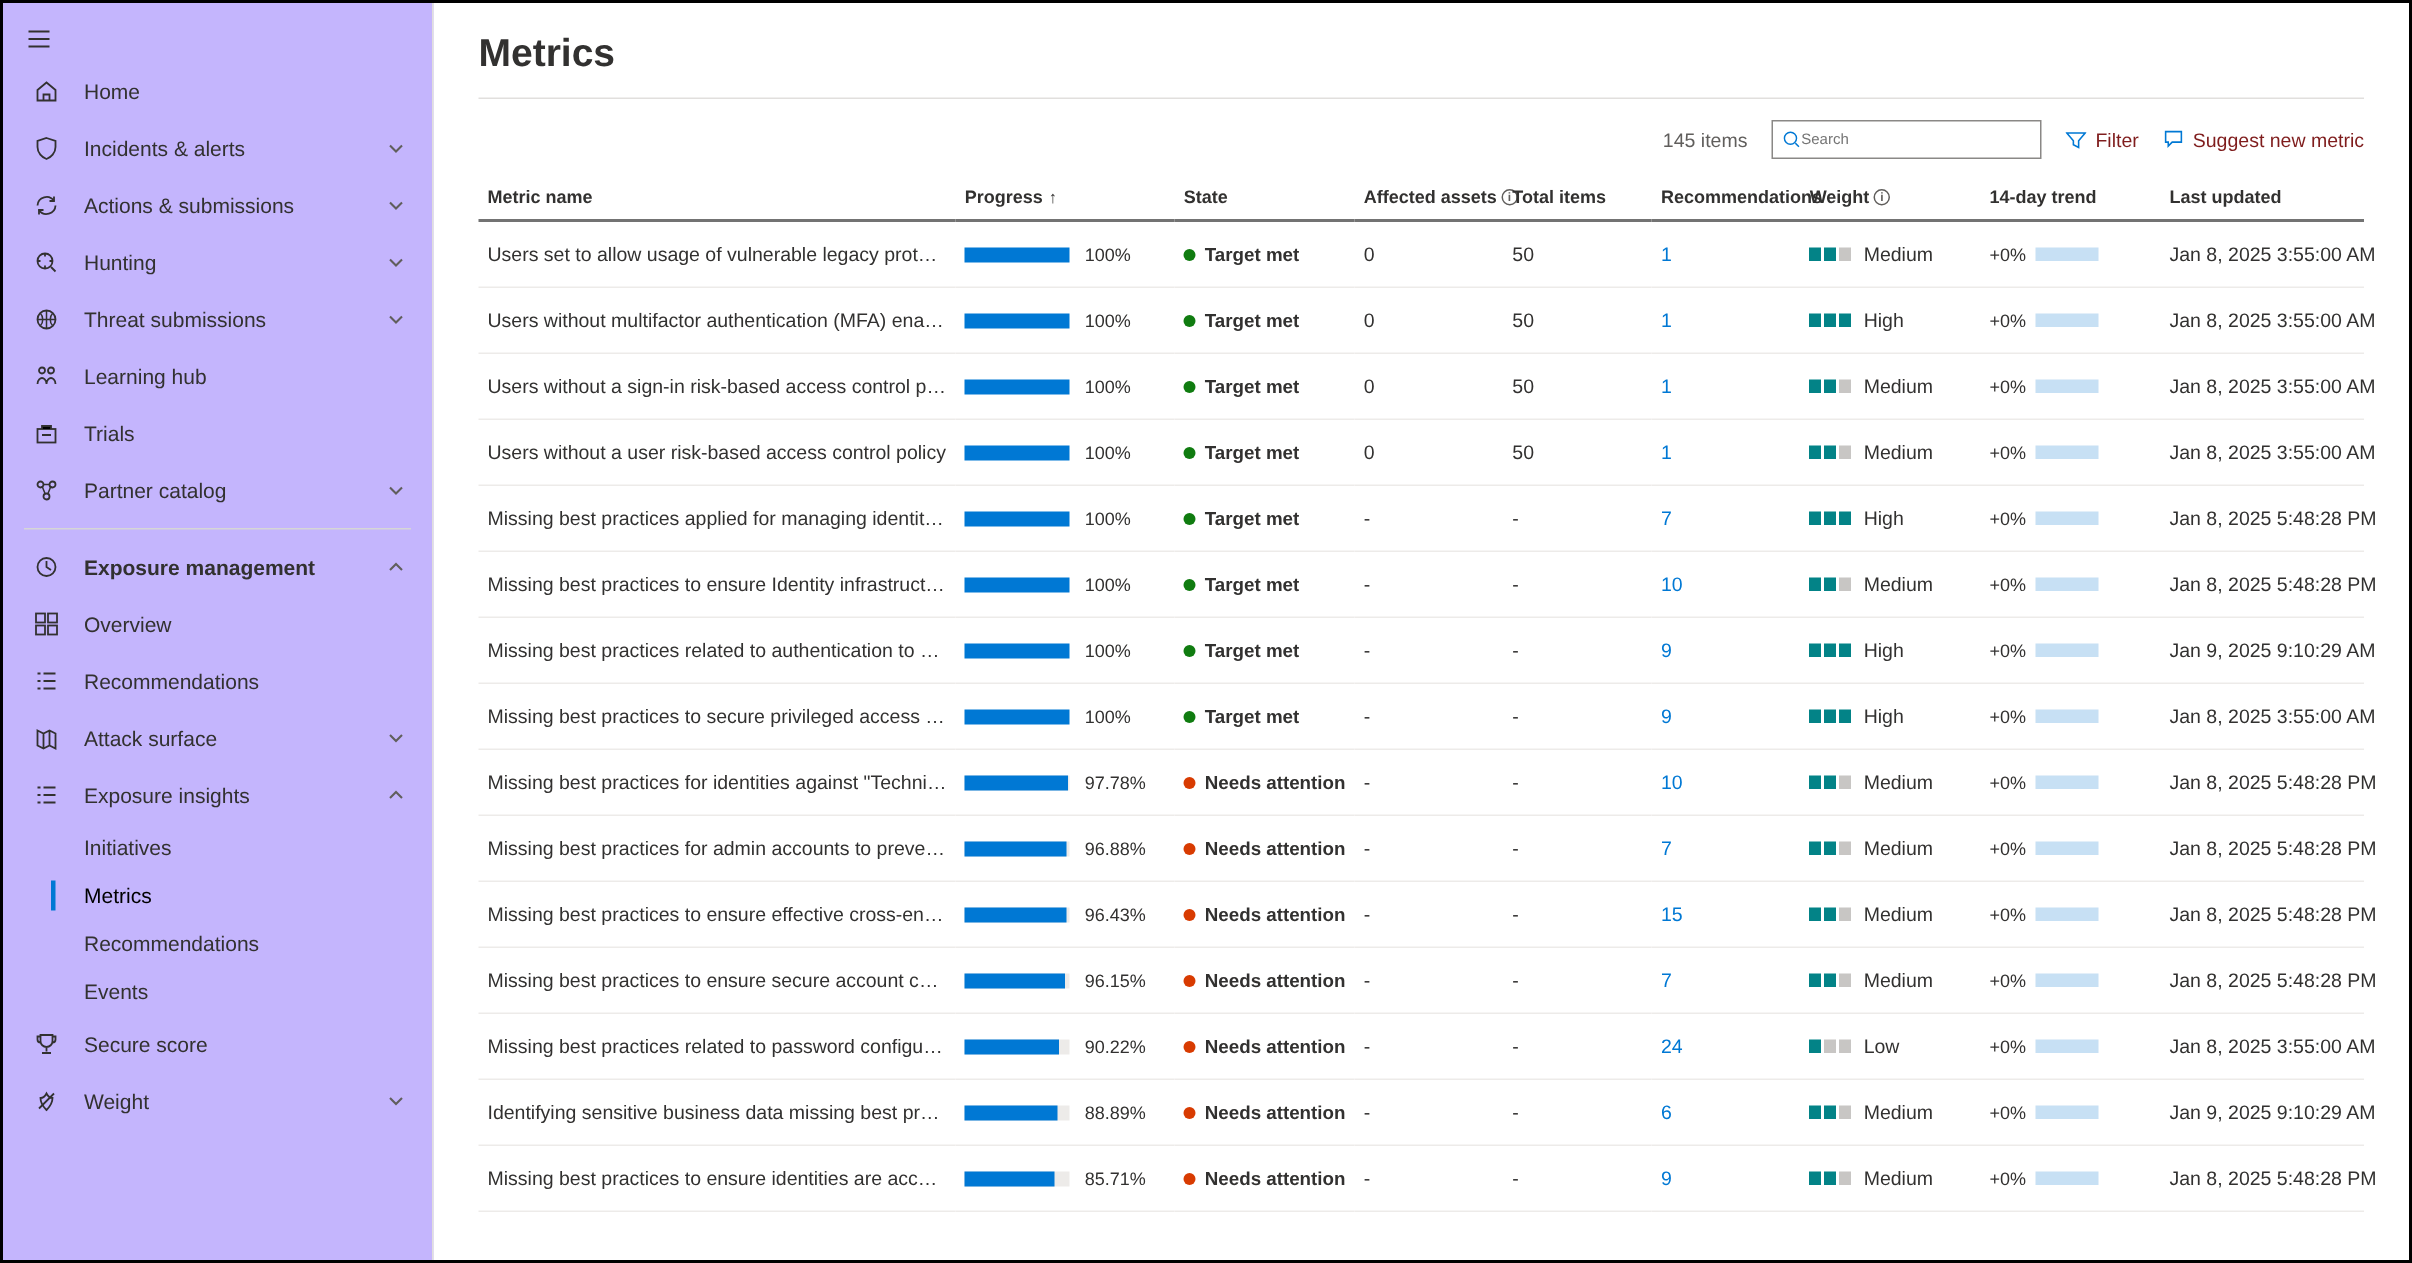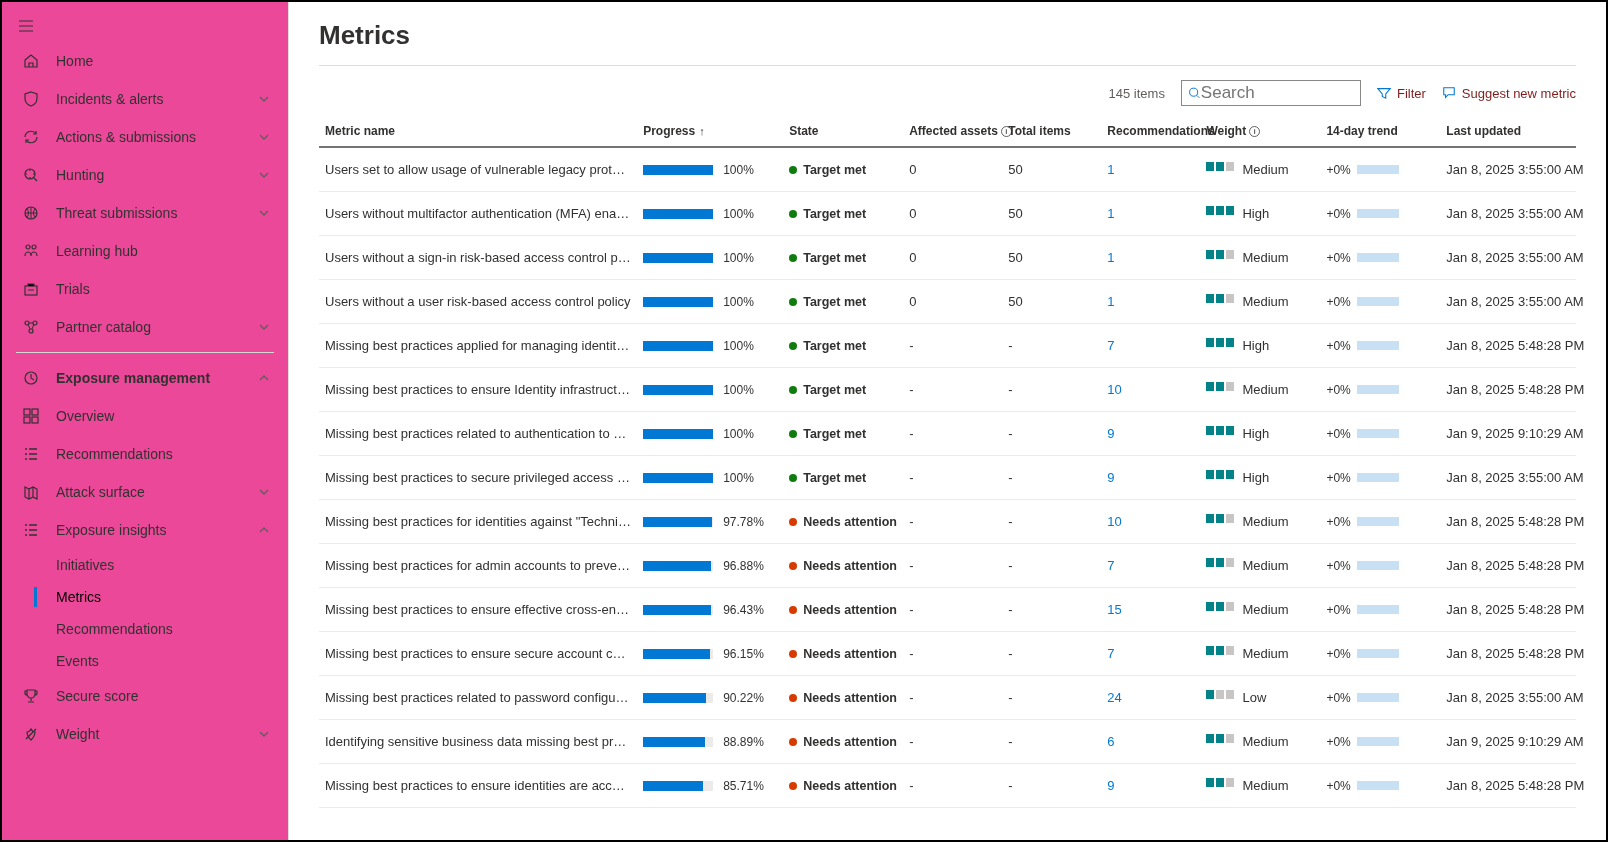--- a/index.html
+++ b/index.html
@@ -10,21 +10,21 @@
     background: #fff;
     width: 1608px;
     height: 842px;
     overflow: hidden;
     border: 2px solid #000;
   }
   .app { display: flex; height: 100%; }
   
   .sidebar {
     width: 287px;
-    background: #ec4899;
+    background: #c4b5fd;
     border-right: 1px solid #e1dfdd;
     padding-top: 8px;
     overflow-y: auto;
   }
   .hamburger { padding: 8px 16px; cursor: pointer; }
   .hamburger svg { width: 16px; height: 16px; }
   .nav-item {
     display: flex;
     align-items: center;
     padding: 10px 16px 10px 20px;
@@ -66,21 +66,21 @@
     gap: 16px;
     margin-bottom: 10px;
   }
   .item-count { color: #605e5c; font-size: 13px; }
   .search {
     display: flex; align-items: center;
     border: 1px solid #8a8886;
     width: 180px; height: 26px;
     padding: 0 6px;
   }
-  .search input { border: 0; outline: 0; width: 100%; font-size: 17px; color:#737373; }
+  .search input { border: 0; outline: 0; width: 100%; font-size: 10px; color:#737373; }
   .tbtn { display:flex; align-items:center; gap:6px; color:#7f1d1d; cursor:pointer; font-size:13px; }
   
   table { width: 100%; border-collapse: collapse; table-layout: fixed; }
   th {
     text-align: left;
     font-weight: 600;
     font-size: 12px;
     color: #323130;
     padding: 8px 6px;
     border-bottom: 2px solid #737373;
@@ -105,21 +105,21 @@
   .metric-name { overflow: hidden; text-overflow: ellipsis; white-space: nowrap; }
   .progress-cell { display:flex; align-items:center; gap:10px; }
   .progress-track { width:70px; height:10px; background:#edebe9; position:relative; }
   .progress-fill { height:100%; background:#0078d4; }
   .progress-pct { font-size:12px; }
   .state { display:flex; align-items:center; gap:6px; font-size:12.5px;font-weight:bold; }
   .dot { width:8px; height:8px; border-radius:50%; }
   .dot.green { background:#107c10; }
   .dot.orange { background:#d83b01; }
   .link { color:#0078d4; cursor:pointer; }
-  .weight { display:flex; gap:8px; }
+  .weight { display:flex; align-items:center; gap:8px; }
   .bars { display:flex; gap:2px; }
   .bars span { width:8px; height:9px; background:#c8c6c4; }
   .bars span.on { background:#038387; }
   .trend-cell { display:flex; align-items:center; gap:6px; font-size:12px; }
   .spark { width:42px; height:9px; background:#c7e0f4; }
   .info-ic { display:inline-block; width:11px; height:11px; border:1px solid #605e5c; border-radius:50%; font-size:8px; line-height:10px; text-align:center; color:#605e5c; margin-left:3px; vertical-align:middle;}
   .sort-arrow { margin-left:4px; font-size:11px; }
   svg { display:block; }
 </style>
 </head>

